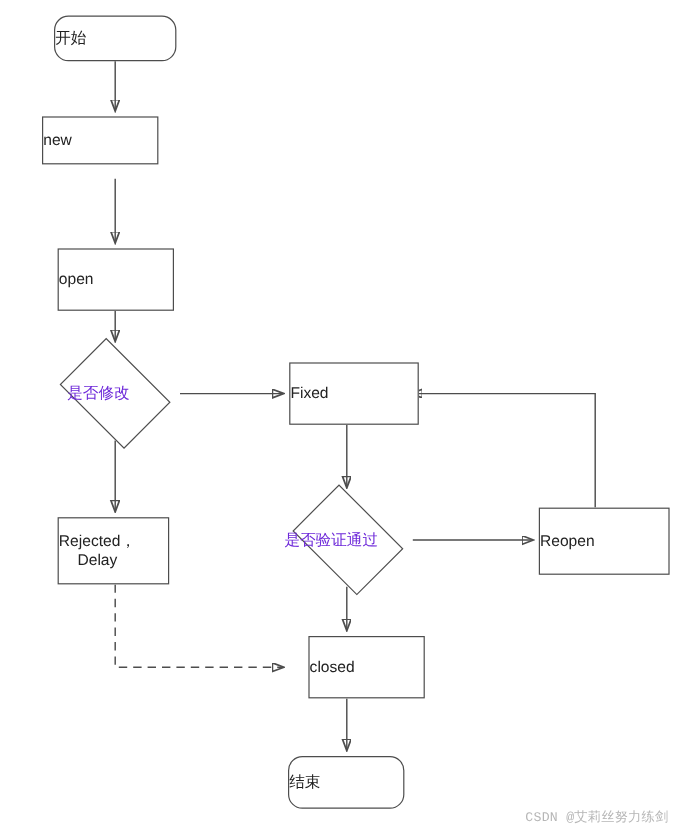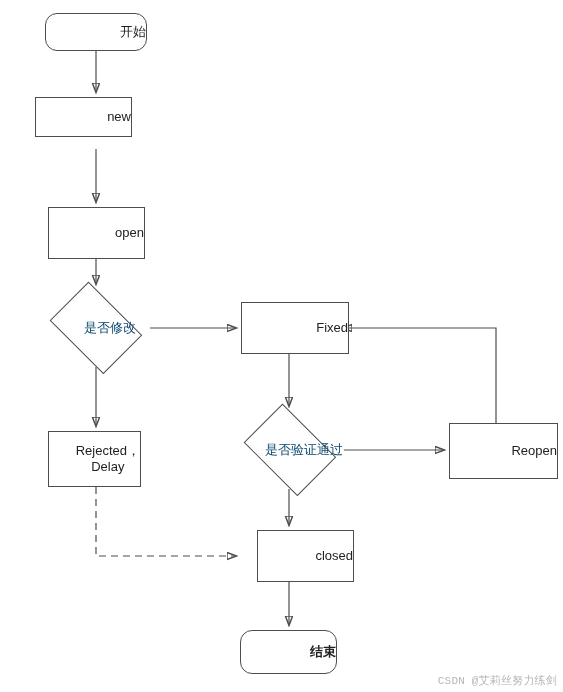--- a/index.html
+++ b/index.html
@@ -20,21 +20,21 @@
     width: 563px;
     height: 692px;
   }
   .node {
     position: absolute;
     box-sizing: border-box;
     border: 1px solid #4d4d4d;
     background: #ffffff;
     display: flex;
     align-items: center;
-    justify-content: flex-end;
+    justify-content: flex-start;
     text-align: center;
     color: #222222;
     font-size: 13px;
     line-height: 1.25;
     white-space: pre-line;
   }
   .node.terminator {
     border-radius: 12px;
   }
   .node.diamond {
@@ -52,21 +52,21 @@
     border: 1px solid #4d4d4d;
     background: #ffffff;
     box-sizing: border-box;
     z-index: -1;
   }
   .diamond-label {
     position: relative;
     z-index: 3;
     font-size: 13px;
     width: 80px;
-    color: #0c4a6e;
+    color: #6d28d9;
   }
   .watermark {
     position: absolute;
     right: 6px;
     bottom: 4px;
     font-size: 11px;
     color: #b6b6b6;
     letter-spacing: 0.2px;
     font-family: Liberation Mono, monospace;
   }
@@ -143,18 +143,18 @@
   </div>
 
   <div class="node rect" style="left:449px; top:423px; width:109px; height:56px;">
     <span>Reopen</span>
   </div>
 
   <div class="node rect" style="left:241px; top:530px; width:97px; height:52px;margin-left:16px;">
     <span>closed</span>
   </div>
 
-  <div class="node terminator" style="left:240px; top:630px; width:97px; height:44px;font-weight:bold;">
+  <div class="node terminator" style="left:240px; top:630px; width:97px; height:44px;">
     <span>结束</span>
   </div>
 
   <div class="watermark">CSDN @艾莉丝努力练剑</div>
 </div>
 
 </body></html>

